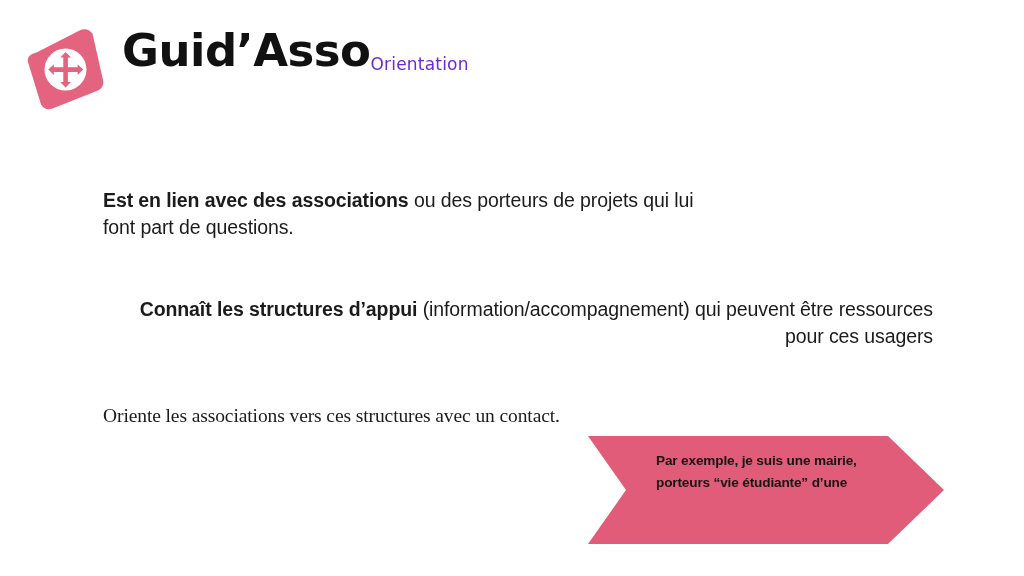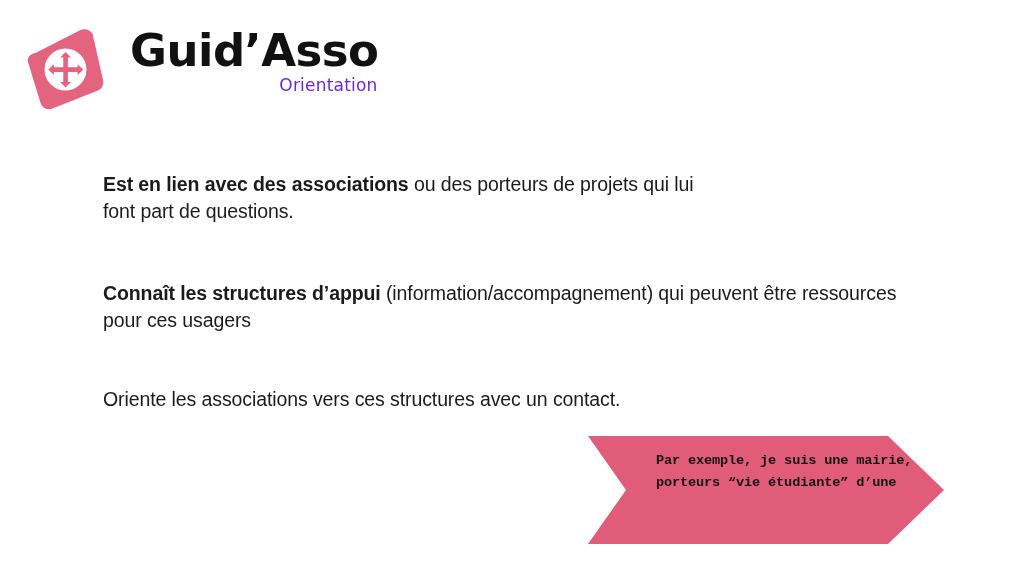--- a/index.html
+++ b/index.html
@@ -34,24 +34,24 @@
   .logo-mark {
     width: 82px;
     height: 82px;
     position: relative;
     flex: 0 0 auto;
     margin-top: 4px;
   }
   .logo-mark svg { display: block; }
 
   .logo-words {
-    margin-left: 24px;
+    margin-left: 16px;
     margin-top: 4px;
     display: flex;
-    flex-direction: column;
+    flex-direction: row;
     align-items: flex-end;
   }
   .logo-title {
     font-family: "DejaVu Sans", sans-serif;
     font-weight: 700;
     font-size: 45px;
     line-height: 1.02;
     letter-spacing: -0.5px;
     color: #111111;
     white-space: nowrap;
@@ -78,44 +78,44 @@
   .para {
     font-family: "Liberation Sans", sans-serif;
     font-size: 19.5px;
     line-height: 27px;
     color: #1b1b1b;
     letter-spacing: -0.1px;
   }
   .para .lead {
     font-weight: 700;
   }
-  .para-1 { margin: 0 0 0 0; max-width: 620px; }
-  .para-2 { margin: 55px 0 0 0; max-width: 830px; }
-  .para-3 { margin: 52px 0 0 0; }
+  .para-1 { margin: 16px 0 0 0; max-width: 620px; }
+  .para-2 { margin: 55px 0 0 0; max-width: 830px; text-align: right; }
+  .para-3 { margin: 52px 0 0 0; font-family: Liberation Serif, serif; }
 
   
   .callout {
     position: absolute;
     left: 588px;
     top: 436px;
     width: 356px;
     height: 108px;
   }
   .callout-shape {
     position: absolute;
     inset: 0;
     width: 100%;
     height: 100%;
   }
   .callout-text {
     position: absolute;
     left: 68px;
     top: 14px;
     width: 268px;
-    font-family: Liberation Mono, monospace;
+    font-family: Liberation Sans, sans-serif;
     font-weight: 700;
     font-size: 13.6px;
     line-height: 21.5px;
     color: #151515;
     letter-spacing: -0.15px;
   }
   .callout-text .cline { display: block; white-space: nowrap; }
 </style>
 </head>
 <body>

